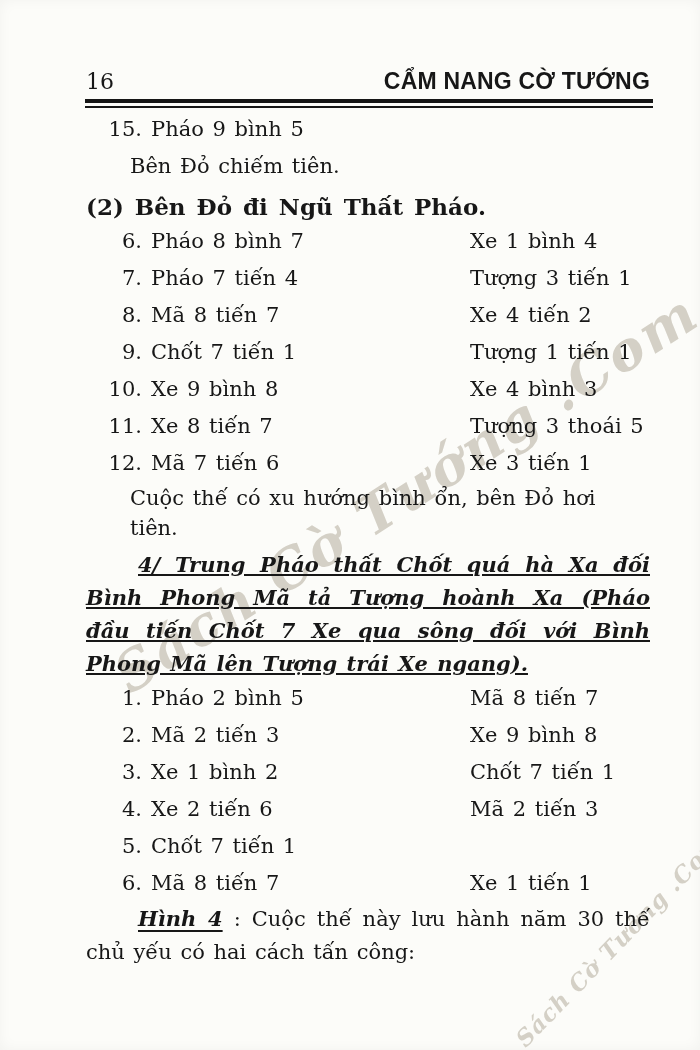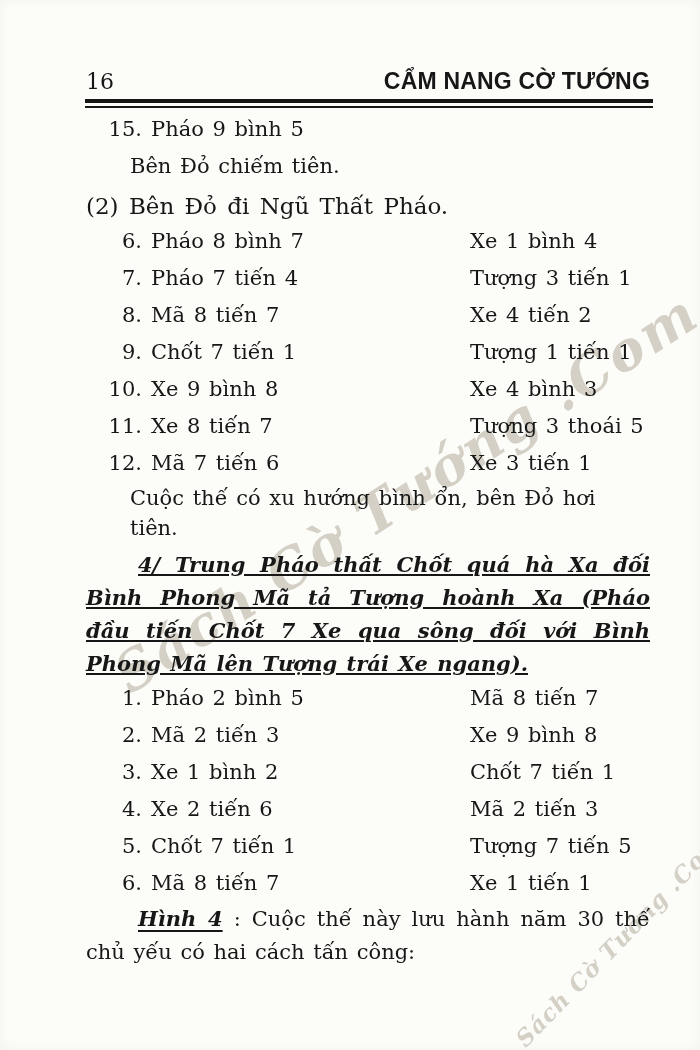--- a/index.html
+++ b/index.html
@@ -54,21 +54,21 @@
   .body {
     margin: 0 50px 0 86px;
     font-family: "DejaVu Serif", serif;
     font-size: 21px;
     word-spacing: 2px;
   }
   .mline { display: flex; line-height: 30px; margin-top: 6px; }
   .mnum  { width: 56px; text-align: right; flex: none; }
   .mtext { margin-left: 9px; }
   .note  { margin-top: 7px; line-height: 30px; padding-left: 44px; }
-  .sec-heading { margin-top: 9px; font-weight: 400; font-size: 23px; line-height: 33px; word-spacing: 3px; }
+  .sec-heading { margin-top: 9px; font-weight: 700; font-size: 23px; line-height: 33px; word-spacing: 3px; }
 
   .move-row { display: flex; height: 37px; align-items: center; }
   .mleft { display: flex; width: 384px; flex: none; }
 
   .conclusion { margin-top: 1px; line-height: 30px; padding-left: 44px; }
 
   .para4 { margin-top: 5px; font-weight: 700; font-style: italic; }
   .para4 .pline { line-height: 33px; text-decoration: underline; }
   .jl { text-align: justify; text-align-last: justify; }
   .first-indent { text-indent: 52px; }
@@ -192,21 +192,20 @@
             <span class="mnum">4.</span>
             <span class="mtext">Xe 2 tiến 6</span>
           </span>
         <span class="mright">Mã 2 tiến 3</span>
       </div>
       <div class="move-row">
         <span class="mleft">
             <span class="mnum">5.</span>
             <span class="mtext">Chốt 7 tiến 1</span>
           </span>
-        <span class="mright">Tượng 7 tiến 5</span>
       </div>
       <div class="move-row">
         <span class="mleft">
             <span class="mnum">6.</span>
             <span class="mtext">Mã 8 tiến 7</span>
           </span>
         <span class="mright">Xe 1 tiến 1</span>
       </div>
     </div>
 

